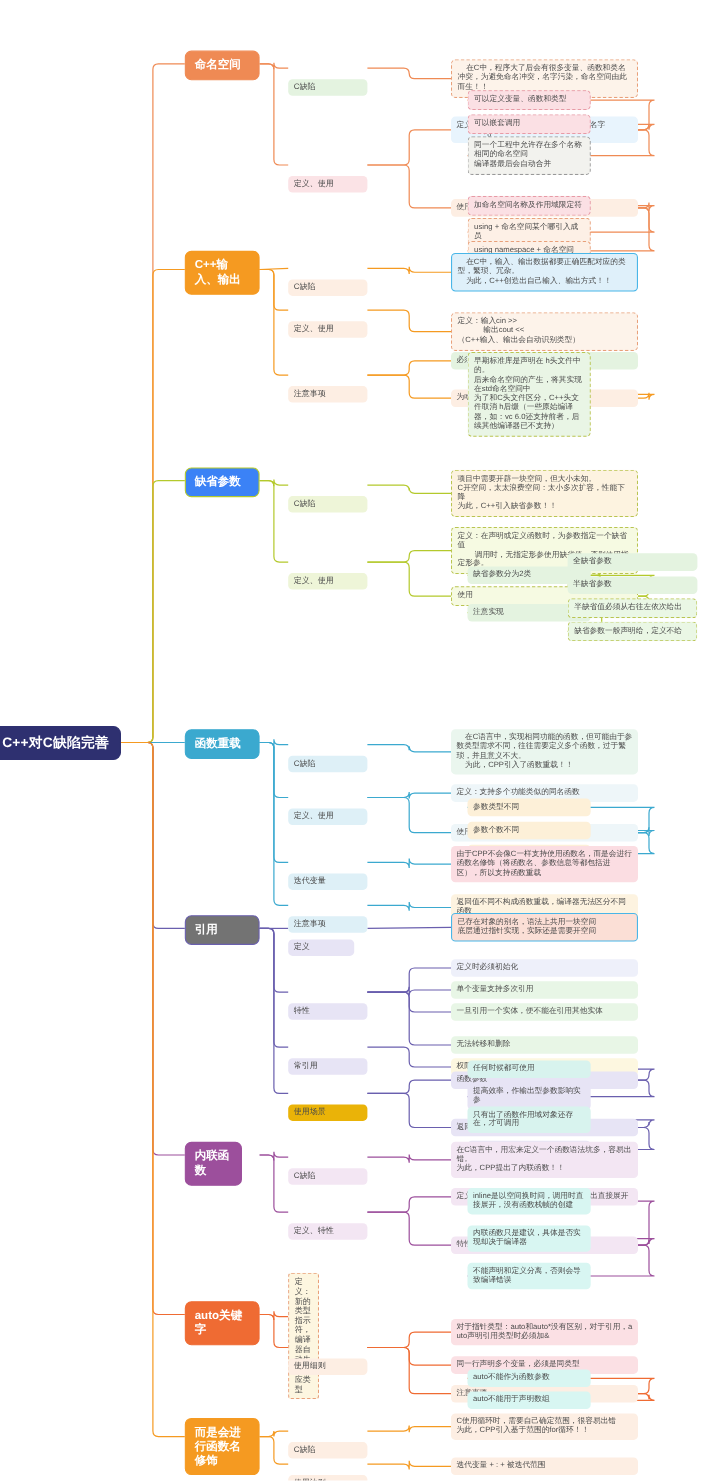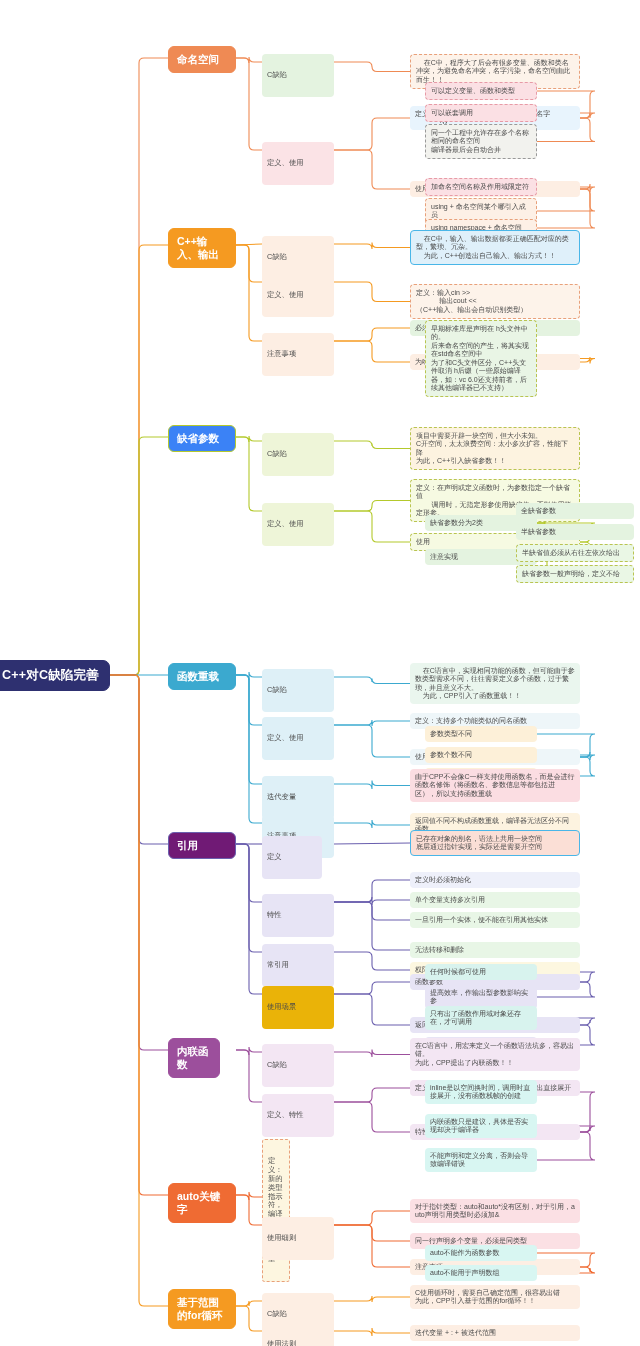--- a/index.html
+++ b/index.html
@@ -37,21 +37,22 @@
     font-size:10.5px;
     border-radius:6px;
     padding:6px 8px;
     text-align:left;
   }
   
   .l2 {
     font-size:7.3px;
     color:#4a4a4a;
     border-radius:4px;
-    padding:17px 5px;
+    padding:3px 5px;
+    margin-top:18px;
   }
   
   .l3 {
     font-size:7px;
     color:#4a4a4a;
     border-radius:4px;
     padding:3.5px 5px;
   }
   .solid-blue { border:1.4px solid #49b6e8; }
   .dashed-gray { border:1px dashed #999999; }
@@ -201,21 +202,21 @@
     <div class="node l2 " style="left: 262px; top: 717px; width: 72px; background: rgb(222, 240, 247); border-radius: 4px;">定义、使用</div>
     <div class="node l3 " style="left: 410px; top: 713px; width: 170px; background: rgb(238, 246, 249);">定义：支持多个功能类似的同名函数</div>
     <div class="node l3 " style="left: 410px; top: 749px; width: 170px; background: rgb(238, 246, 249);">使用</div>
     <div class="node l3 " style="left: 425px; top: 726px; width: 112px; background: rgb(253, 240, 216);">参数类型不同</div>
     <div class="node l3 " style="left: 425px; top: 747px; width: 112px; background: rgb(253, 240, 216);">参数个数不同</div>
     <div class="node l3 " style="left: 425px; top: 768px; width: 112px; background: rgb(253, 240, 216);">参数顺序不同</div>
     <div class="node l2 " style="left: 262px; top: 776px; width: 72px; background: rgb(222, 240, 247); border-radius: 4px;">迭代变量</div>
     <div class="node l3 " style="left: 410px; top: 769px; width: 170px; background: rgb(251, 221, 226);">由于CPP不会像C一样支持使用函数名，而是会进行函数名修饰（将函数名、参数信息等都包括进区），所以支持函数重载</div>
     <div class="node l2 " style="left: 262px; top: 815px; width: 72px; background: rgb(222, 240, 247); border-radius: 4px;">注意事项</div>
     <div class="node l3 " style="left: 410px; top: 813px; width: 170px; background: rgb(253, 243, 224);">返回值不同不构成函数重载，编译器无法区分不同函数</div>
-    <div class="node l1" style="left: 168px; top: 832px; width: 68px; background: #701a75; border: 1.2px solid rgb(106, 95, 174);">引用</div>
+    <div class="node l1" style="left: 168px; top: 832px; width: 68px; background: #737373; border: 1.2px solid rgb(106, 95, 174);">引用</div>
     <div class="node l2 " style="left: 262px; top: 836px; width: 60px; background: rgb(231, 228, 245); border-radius: 4px;">定义</div>
     <div class="node l3 solid-blue" style="left: 410px; top: 830px; width: 170px; background: rgb(251, 223, 214);">已存在对象的别名，语法上共用一块空间
 底层通过指针实现，实际还是需要开空间</div>
     <div class="node l2 " style="left: 262px; top: 894px; width: 72px; background: rgb(231, 228, 245); border-radius: 4px;">特性</div>
     <div class="node l3 " style="left: 410px; top: 872px; width: 170px; background: rgb(238, 240, 250);">定义时必须初始化</div>
     <div class="node l3 " style="left: 410px; top: 892px; width: 170px; background: rgb(232, 246, 230);">单个变量支持多次引用</div>
     <div class="node l3 " style="left: 410px; top: 912px; width: 170px; background: rgb(232, 246, 230);">一旦引用一个实体，便不能在引用其他实体</div>
     <div class="node l3 " style="left: 410px; top: 942px; width: 170px; background: rgb(232, 246, 230);">无法转移和删除</div>
     <div class="node l2 " style="left: 262px; top: 944px; width: 72px; background: rgb(231, 228, 245); border-radius: 4px;">常引用</div>
     <div class="node l3 " style="left: 410px; top: 962px; width: 170px; background: rgb(253, 247, 224);">权限可以平移、缩小，但不能放大</div>
@@ -237,19 +238,19 @@
     <div class="node l3 " style="left: 425px; top: 1114px; width: 112px; background: rgb(216, 246, 242);">内联函数只是建议，具体是否实现却决于编译器</div>
     <div class="node l3 " style="left: 425px; top: 1148px; width: 112px; background: rgb(216, 246, 242);">不能声明和定义分离，否则会导致编译错误</div>
     <div class="node l1" style="left: 168px; top: 1183px; width: 68px; background: rgb(239, 107, 51); border: 1.2px solid rgb(239, 107, 51);">auto关键字</div>
     <div class="node l2 dashed-orange" style="left: 262px; top: 1139px; width: 28px; background: rgb(253, 246, 224); border-radius: 3px;">定义：新的类型指示符，编译器自动生成对应类型</div>
     <div class="node l2 " style="left: 262px; top: 1217px; width: 72px; background: rgb(253, 238, 227); border-radius: 4px;">使用细则</div>
     <div class="node l3 " style="left: 410px; top: 1199px; width: 170px; background: rgb(251, 224, 228);">对于指针类型：auto和auto*没有区别，对于引用，auto声明引用类型时必须加&amp;</div>
     <div class="node l3 " style="left: 410px; top: 1233px; width: 170px; background: rgb(251, 224, 228);">同一行声明多个变量，必须是同类型</div>
     <div class="node l3 " style="left: 410px; top: 1259px; width: 170px; background: rgb(253, 238, 227);">注意事项</div>
     <div class="node l3 " style="left: 425px; top: 1245px; width: 112px; background: rgb(216, 246, 242);">auto不能作为函数参数</div>
     <div class="node l3 " style="left: 425px; top: 1265px; width: 112px; background: rgb(216, 246, 242);">auto不能用于声明数组</div>
-    <div class="node l1" style="left: 168px; top: 1289px; width: 68px; background: rgb(245, 154, 33); border: 1.2px solid rgb(245, 154, 33);">基于范围的for循环</div>
+    <div class="node l1" style="left: 168px; top: 1289px; width: 68px; background: rgb(245, 154, 33); border: 1.2px solid rgb(245, 154, 33);">而是会进行函数名修饰</div>
     <div class="node l2 " style="left: 262px; top: 1293px; width: 72px; background: rgb(253, 238, 227); border-radius: 4px;">C缺陷</div>
     <div class="node l3 " style="left: 410px; top: 1285px; width: 170px; background: rgb(253, 238, 227);">C使用循环时，需要自己确定范围，很容易出错
 为此，CPP引入基于范围的for循环！！</div>
     <div class="node l2 " style="left: 262px; top: 1323px; width: 72px; background: rgb(253, 238, 227); border-radius: 4px;">使用法则</div>
     <div class="node l3 " style="left: 410px; top: 1325px; width: 170px; background: rgb(253, 238, 227);">迭代变量 + : + 被迭代范围</div>
   </div>
 
 </body></html>

